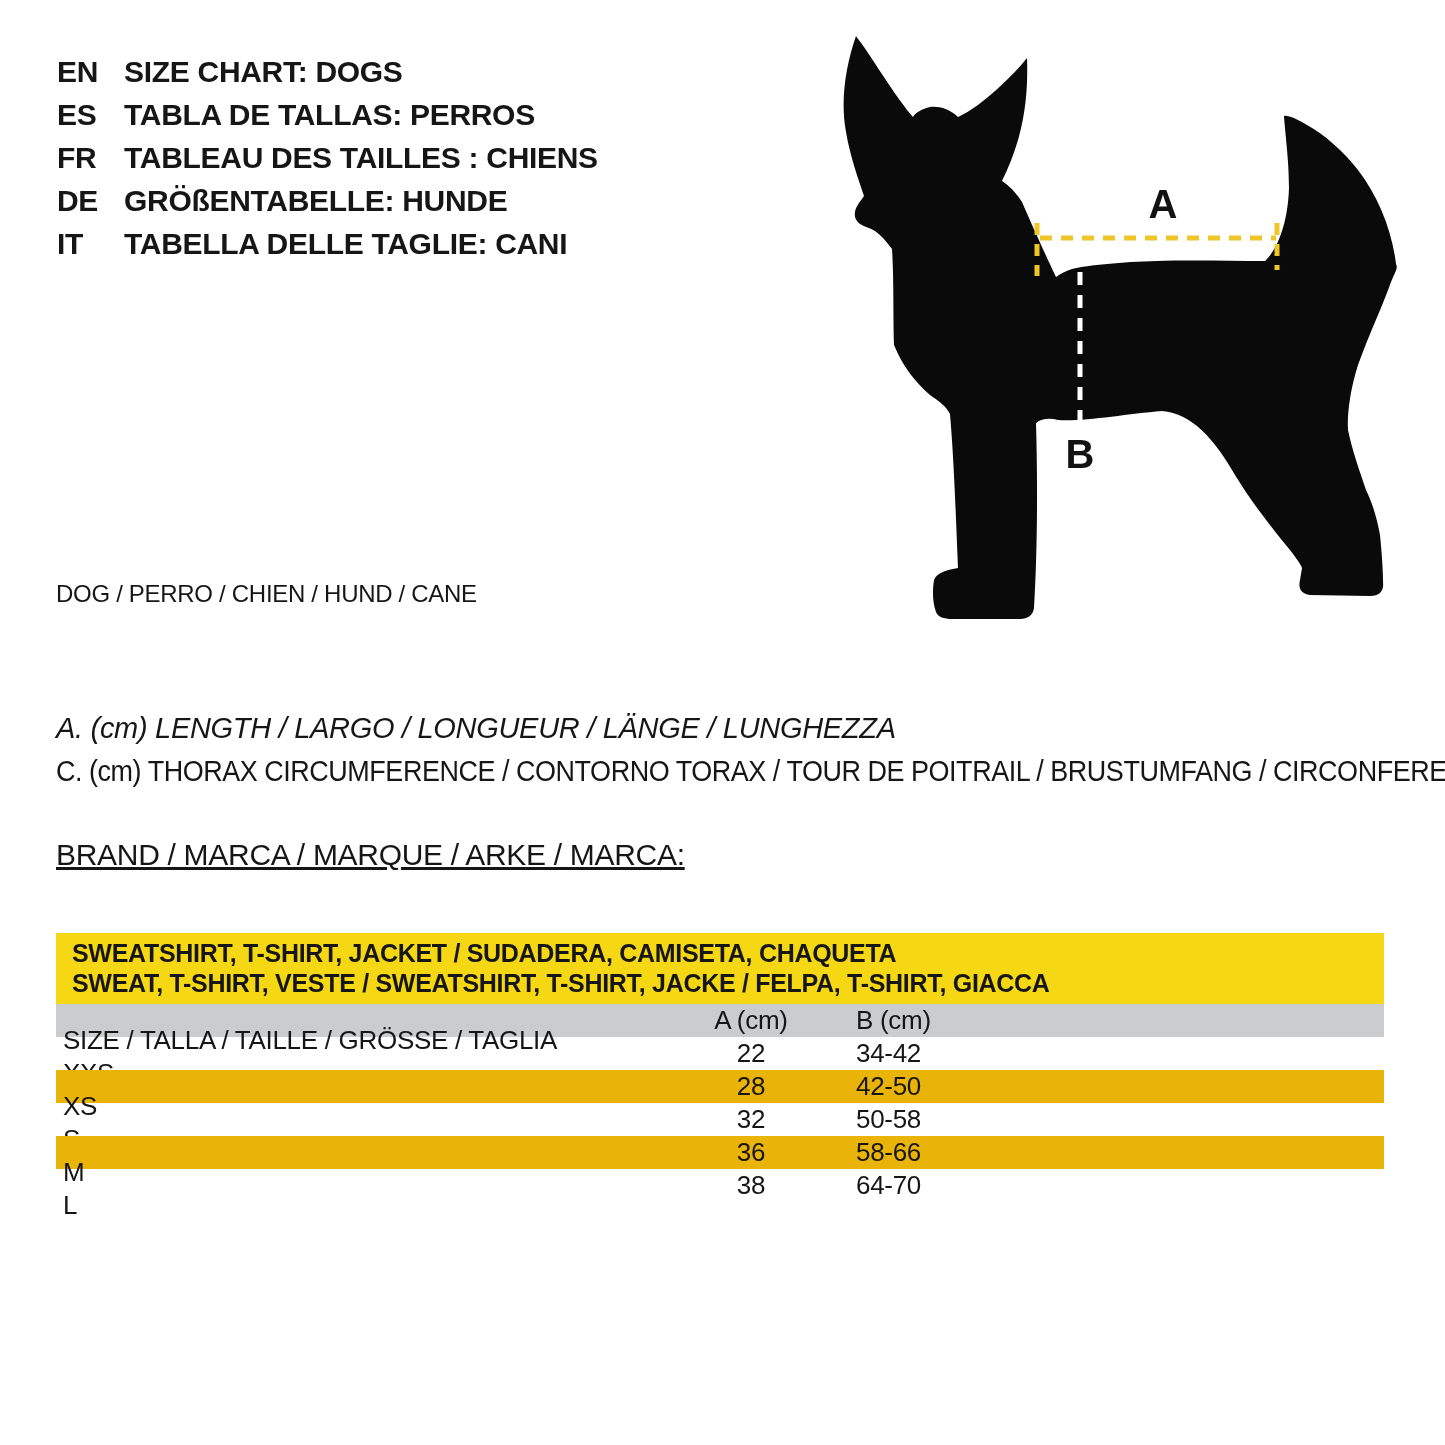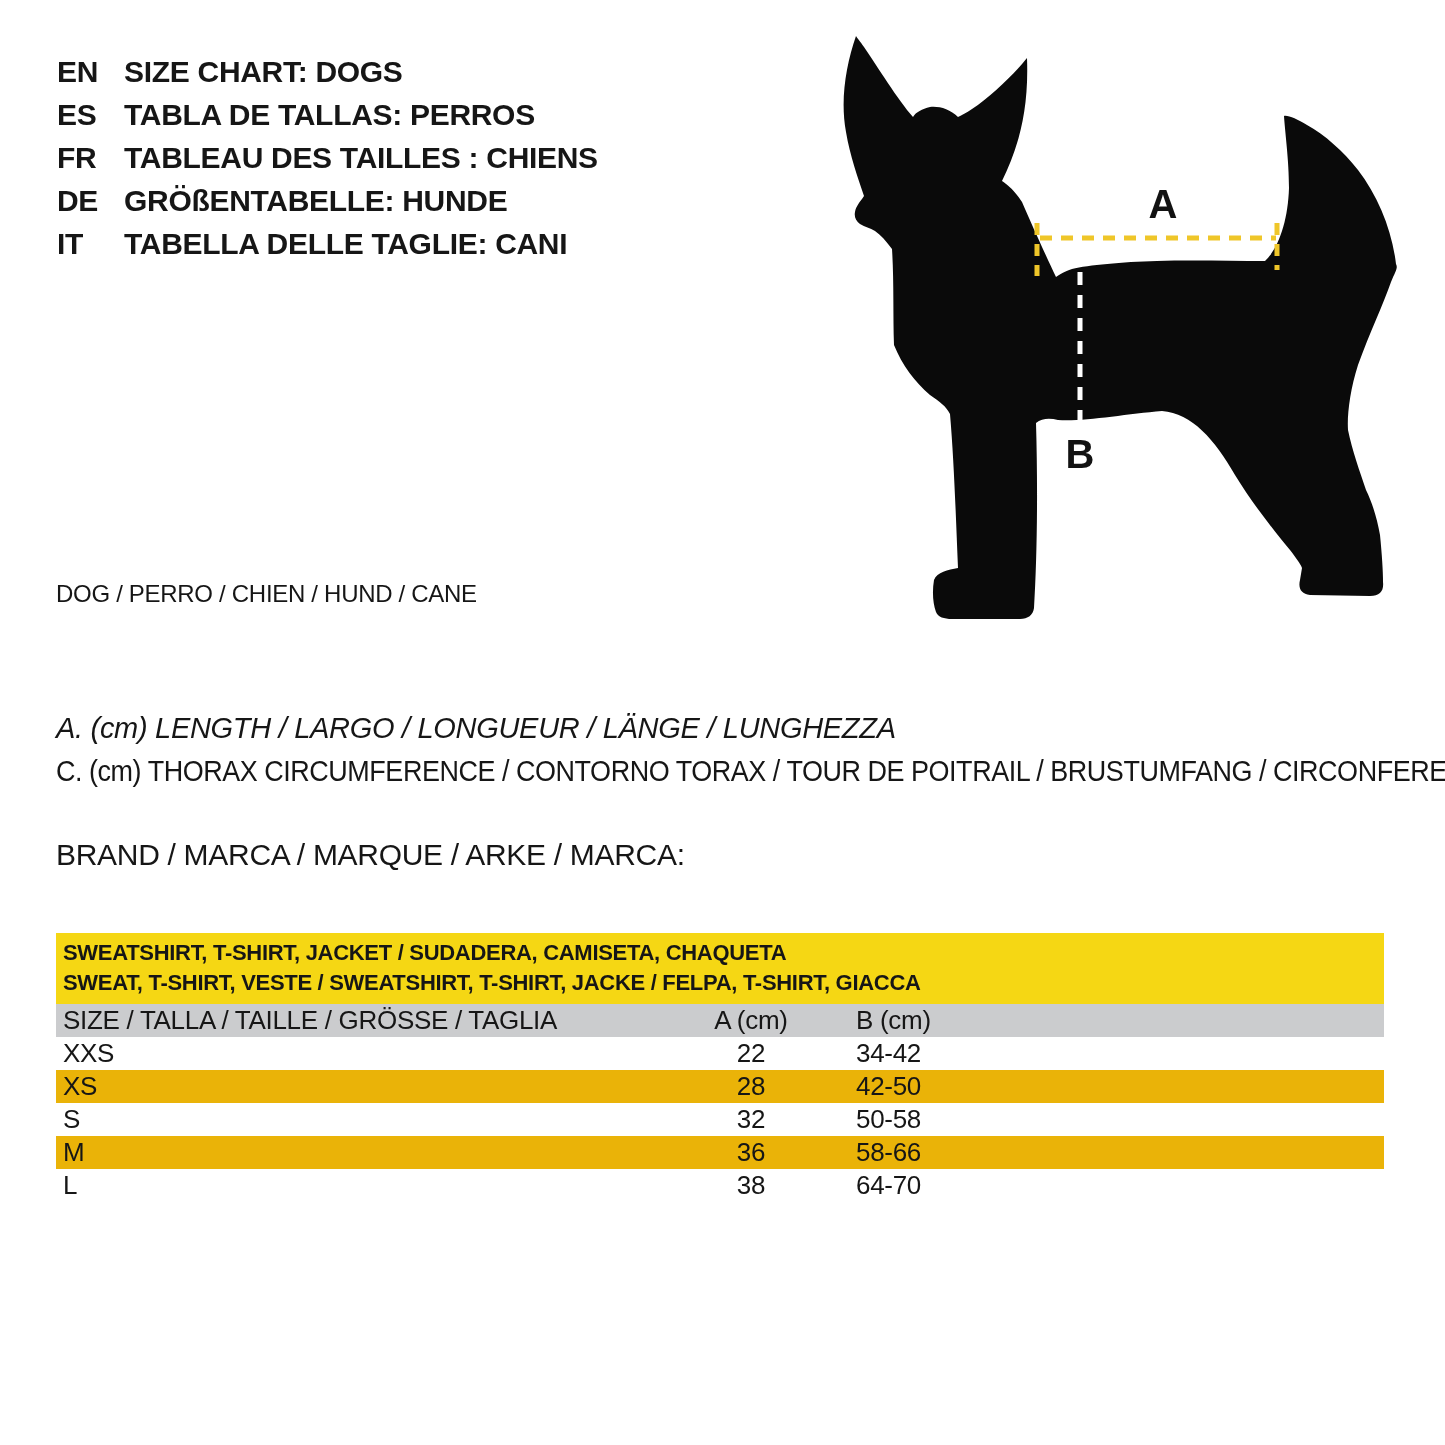--- a/index.html
+++ b/index.html
@@ -22,31 +22,31 @@
   .dog-svg{position:absolute;left:820px;top:20px;width:600px;height:640px;}
   .dashY{stroke:#EFC629;stroke-width:5;stroke-dasharray:12 9;fill:none;}
   .dashW{stroke:#ffffff;stroke-width:5;stroke-dasharray:13 10;fill:none;}
   .measure-label{font-family:"Liberation Sans",sans-serif;font-weight:bold;font-size:40px;fill:#121212;}
 
   
   .dog-caption{position:absolute;left:56px;top:580px;font-size:24px;white-space:nowrap;}
   .desc-a{position:absolute;left:56px;top:712px;font-size:29px;white-space:nowrap;font-style:italic;}
   .desc-c{position:absolute;left:56px;top:755px;font-size:29px;white-space:nowrap;
           transform:scaleX(0.93);transform-origin:0 0;letter-spacing:-0.5px;}
-  .brand-line{position:absolute;left:56px;top:838px;font-size:30px;white-space:nowrap;}
+  .brand-line{position:absolute;left:56px;top:838px;font-size:30px;white-space:nowrap;text-decoration:underline;}
 
   
   .size-table{position:absolute;left:56px;top:933px;width:1328px;}
   .table-title{background:#F5D714;padding:5px 0 6px 0;}
-  .table-title div{padding-left:7px;font-size:22px;font-weight:bold;line-height:30px;white-space:nowrap;}
+  .table-title div{padding-left:16px;font-size:25px;font-weight:bold;line-height:30px;white-space:nowrap;}
   .thead{position:relative;background:#CBCCCE;height:33px;font-size:26px;line-height:33px;}
   .trow{position:relative;height:33px;font-size:26px;line-height:33px;}
   .trow.alt{background:#eab308;}
   .cell{position:absolute;top:0;height:33px;white-space:nowrap;}
-  .c-size{left:7px;}
+  .c-size{left:7px;margin-top:20px;}
   .c-a{left:560px;width:270px;text-align:center;}
   .c-b{left:800px;width:250px;text-align:left;}
 </style>
 </head>
 <body>
 
 <div class="page">
 
   <div class="lang-block t">
     <div class="lang-row">

